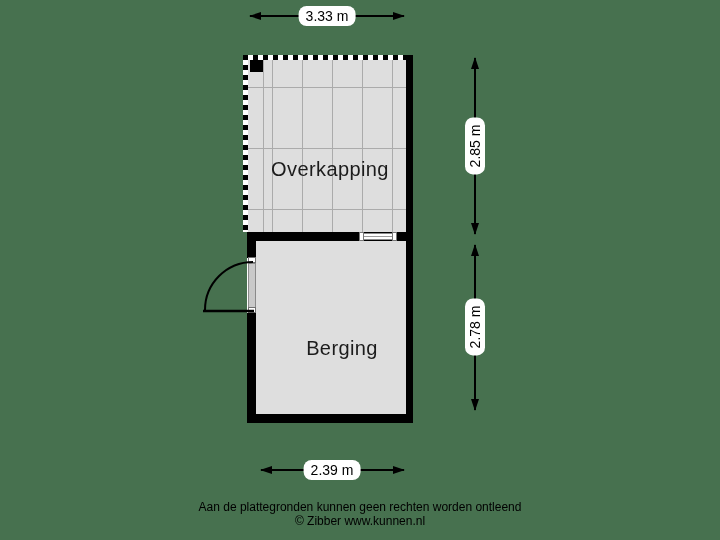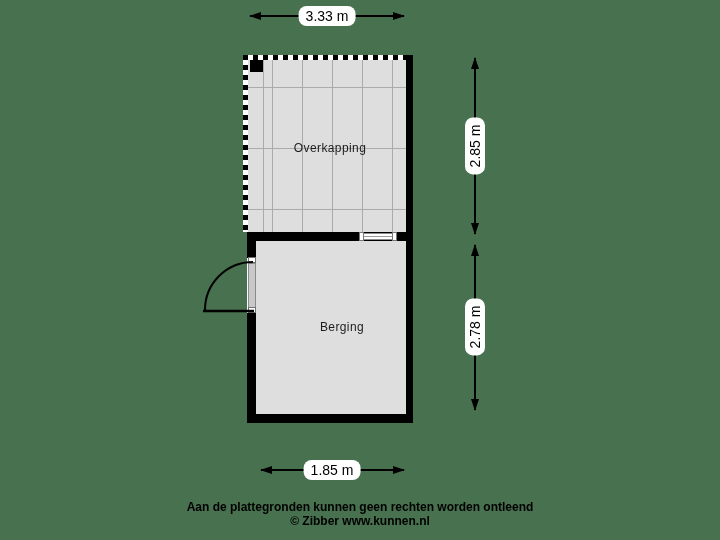--- a/index.html
+++ b/index.html
@@ -53,27 +53,28 @@
 
   
   .dim-label{
     background:#fff;color:#000;font-size:14px;line-height:18px;
     padding:1px 7px;border-radius:8px;white-space:nowrap;
     transform:translate(-50%,-50%);
   }
   .dim-label.vert{transform:translate(-50%,-50%) rotate(-90deg);}
 
   .room-label{
-    color:#1c1c1c;font-size:12px;letter-spacing:.4px;white-space:nowrap;
+    color:#1c1c1c;font-size:20px;letter-spacing:.4px;white-space:nowrap;
     transform:translate(-50%,-50%);
+    margin-top:21px;
   }
 
   .footer{
     left:0;top:500px;width:720px;text-align:center;color:#000;
-    font-size:12px;font-weight:bold;line-height:14px;
+    font-size:12px;font-weight:normal;line-height:14px;
   }
 
   svg.layer{position:absolute;left:0;top:0;}
 </style>
 </head>
 <body>
 
 <div class="canvas">
 
   <div class="abs overkapping-fill"></div>
@@ -112,20 +113,20 @@
     <path d="M 205 310 A 48 48 0 0 1 253 262" fill="none" stroke="#000" stroke-width="2"></path>
     <line x1="203" y1="311" x2="254" y2="311" stroke="#000" stroke-width="2.5"></line>
   </svg>
 
   <div class="abs room-label" style="left:330px;top:148px;">Overkapping</div>
   <div class="abs room-label" style="left:342px;top:327px;">Berging</div>
 
   <div class="abs dim-label" style="left:327px;top:16px;">3.33 m</div>
   <div class="abs dim-label vert" style="left:475px;top:146px;">2.85 m</div>
   <div class="abs dim-label vert" style="left:475px;top:327px;">2.78 m</div>
-  <div class="abs dim-label" style="left:332px;top:470px;">1.85 m</div>
+  <div class="abs dim-label" style="left:332px;top:470px;">2.39 m</div>
 
   <div class="abs footer">
     <div>Aan de plattegronden kunnen geen rechten worden ontleend</div>
     <div>© Zibber www.kunnen.nl</div>
   </div>
 
 </div>
 
 </body></html>

